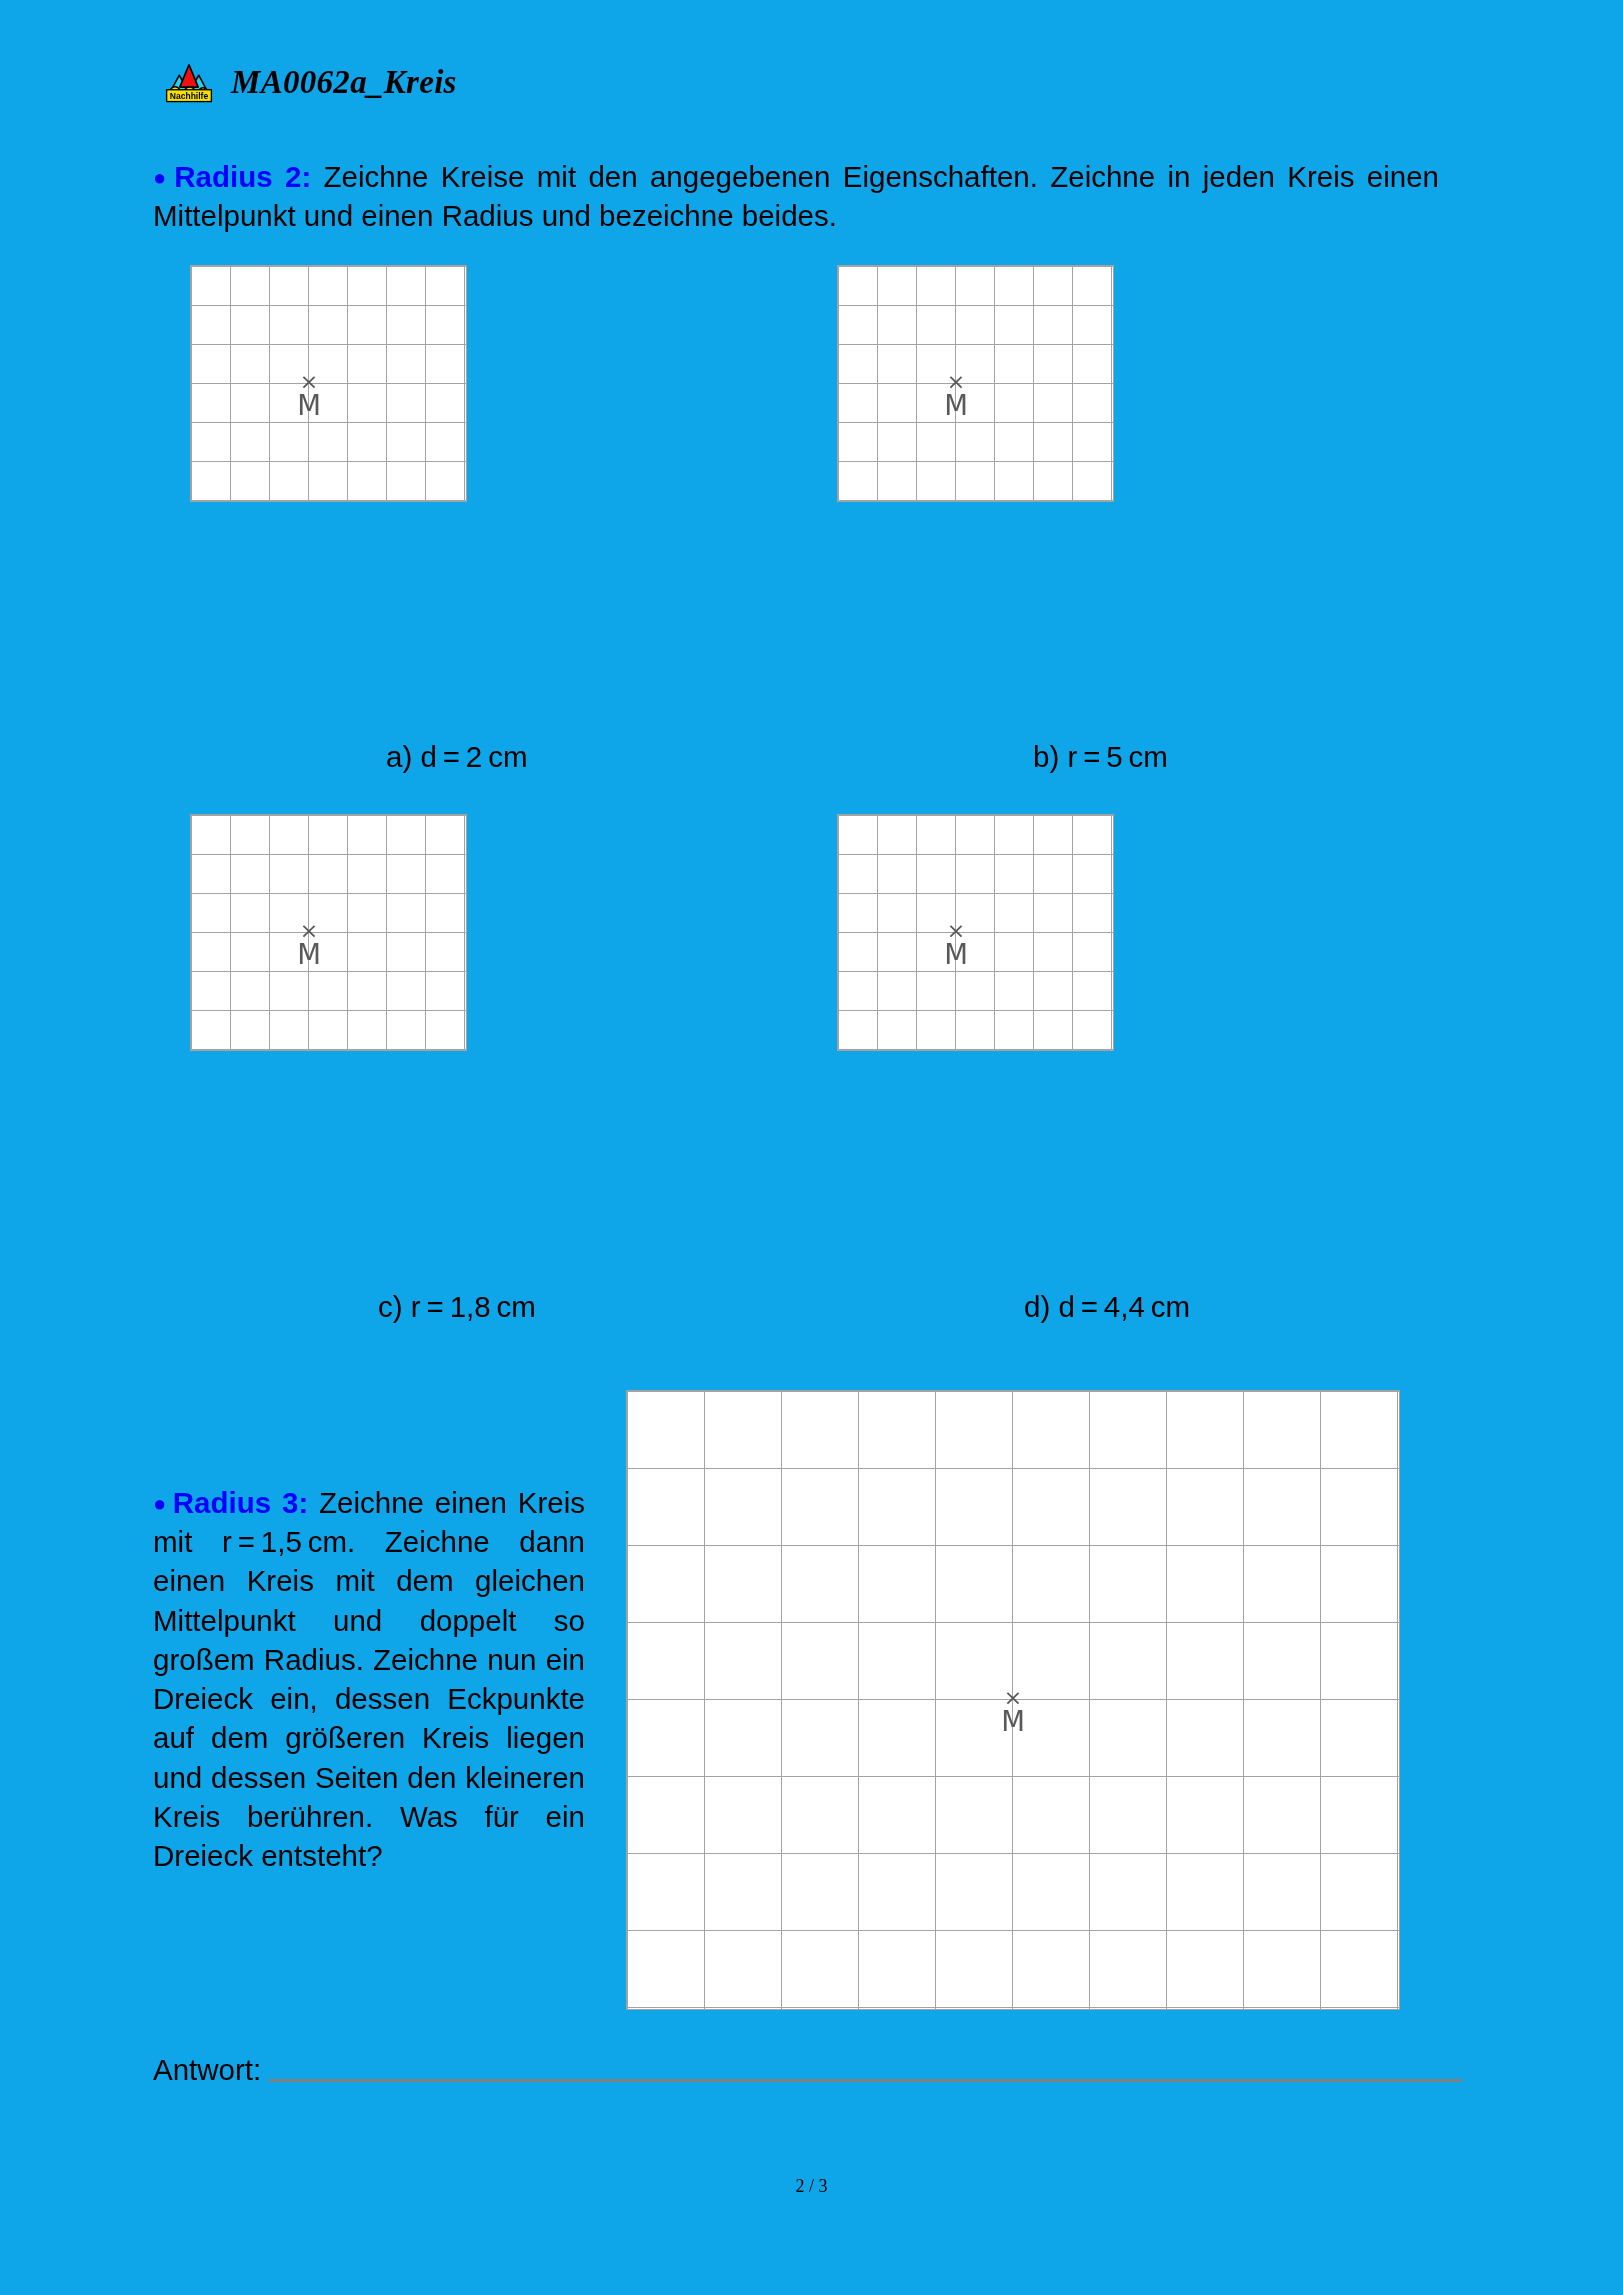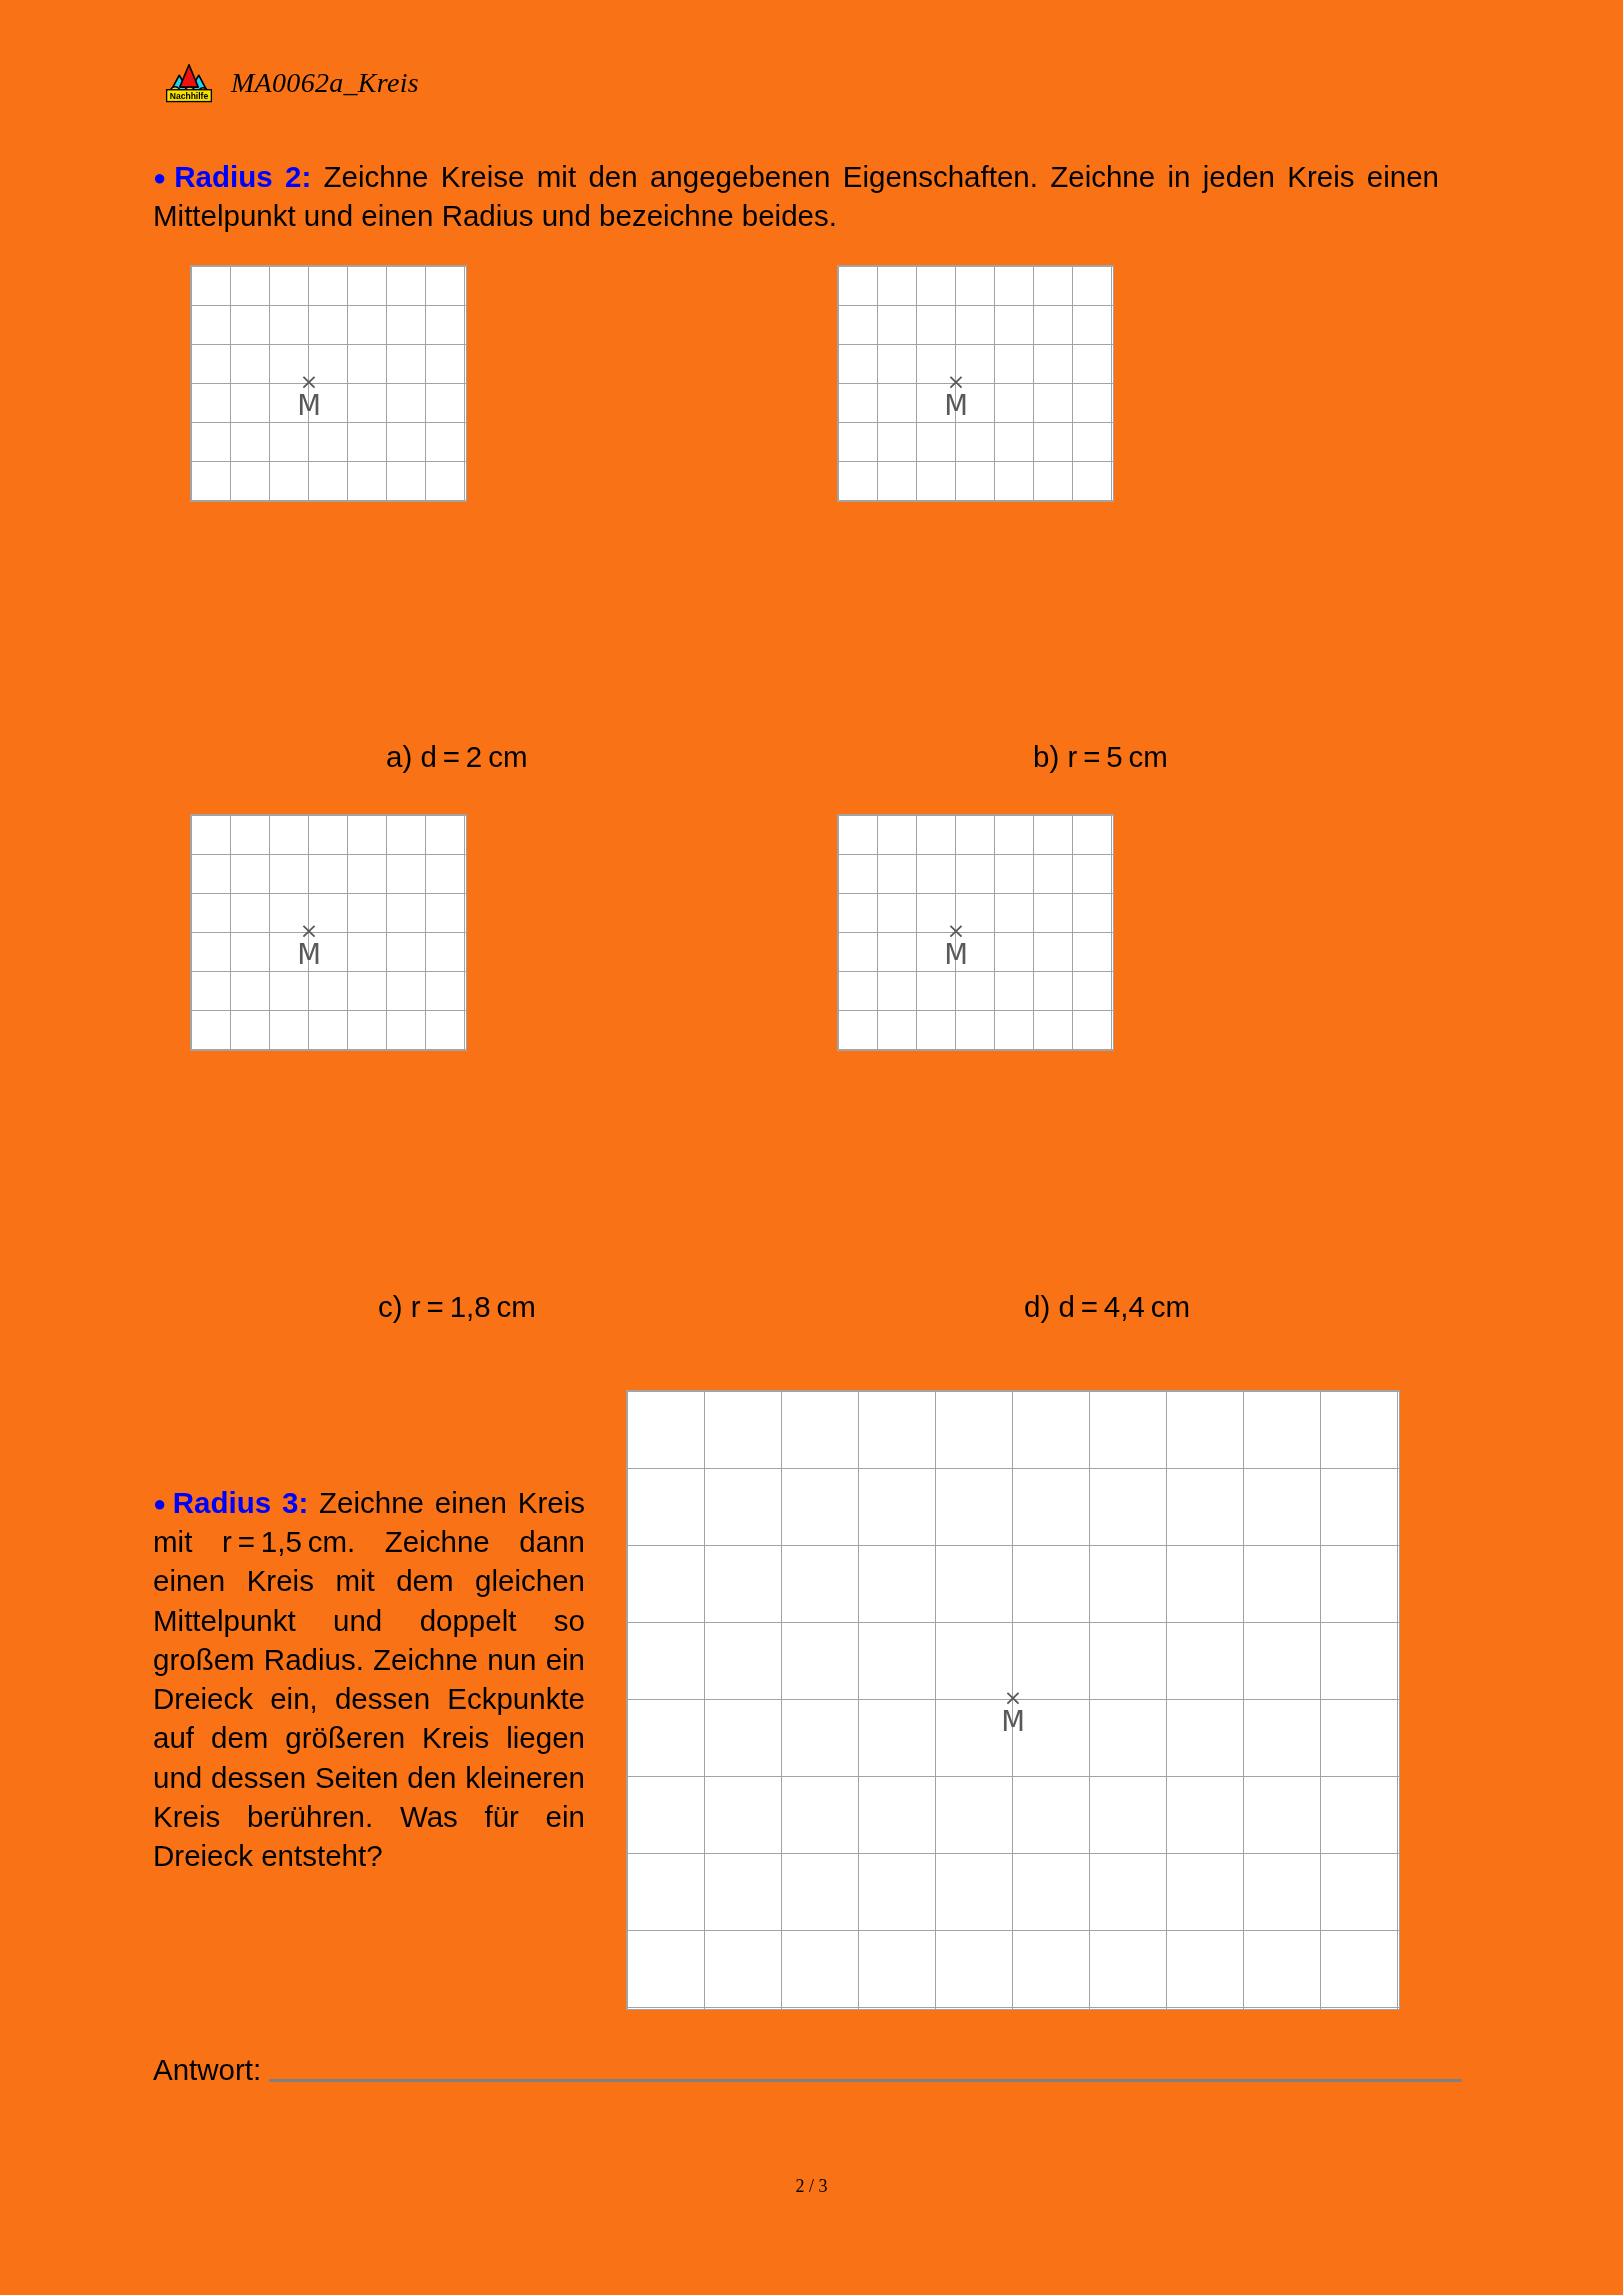--- a/index.html
+++ b/index.html
@@ -5,21 +5,21 @@
   html, body {
     margin: 0;
     padding: 0;
     background: #ffffff;
   }
 
   .page {
     position: relative;
     width: 1623px;
     height: 2295px;
-    background: #f97316;
+    background: #0ea5e9;
     font-family: "Liberation Sans", sans-serif;
     overflow: hidden;
   }
 
   
   .header {
     position: absolute;
     left: 164px;
     top: 62px;
     display: flex;
@@ -30,24 +30,25 @@
   .logo {
     width: 50px;
     height: 41px;
     position: relative;
     display: block;
   }
 
   .doc-title {
     font-family: "Liberation Serif", serif;
     font-style: italic;
-    font-size: 28px;
+    font-size: 33px;
     color: #000000;
     letter-spacing: 0.3px;
     white-space: nowrap;
+    font-weight: bold;
   }
 
   
   .task-para {
     position: absolute;
     color: #000000;
     font-size: 29.5px;
     line-height: 1.33;
     text-align: justify;
     font-weight: 500;

